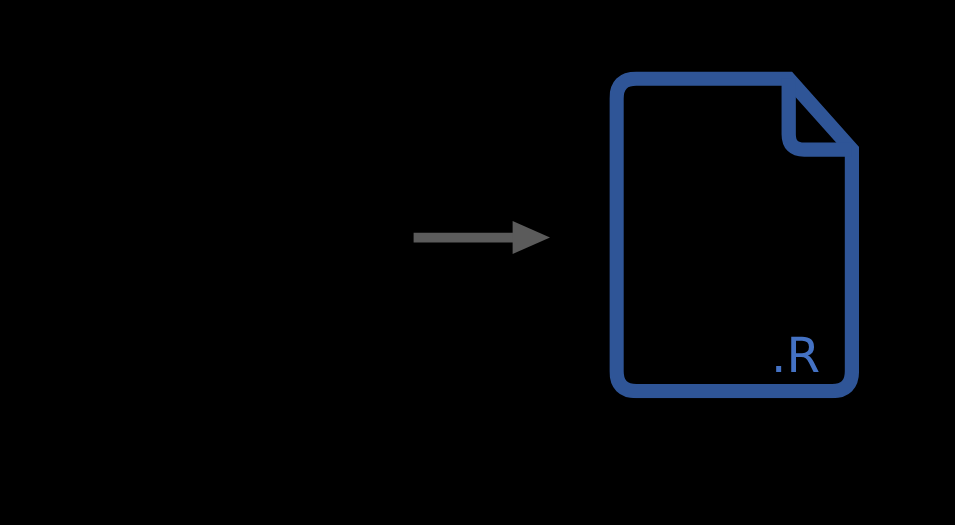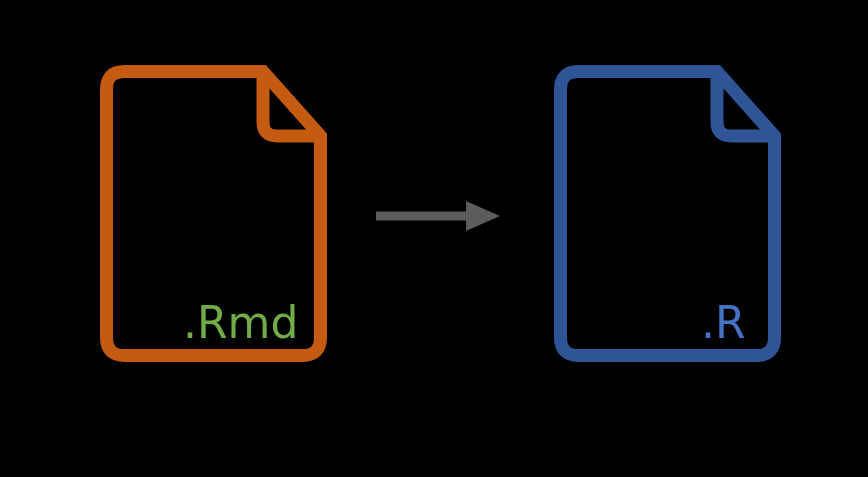--- a/index.html
+++ b/index.html
@@ -44,27 +44,20 @@
     display: block;
     width: 100%;
     height: 100%;
   }
 </style>
 </head>
 <body>
 
 <div class="canvas">
 
-  <div class="file-icon source">
-    <svg viewBox="0 0 227 297">
-      <path d="M 163 6.5 L 220.5 71 L 220.5 272.5 Q 220.5 290.5 202.5 290.5 L 24.5 290.5 Q 6.5 290.5 6.5 272.5 L 6.5 24.5 Q 6.5 6.5 24.5 6.5 L 163 6.5 Z" fill="none" stroke-width="13" stroke-linejoin="miter" stroke="#C55A11"></path>
-      <path d="M 163 6.5 L 163 57 Q 163 71 177 71 L 220.5 71" fill="none" stroke-width="13" stroke-linecap="butt" stroke="#C55A11"></path>
-      <text x="83" y="273" fill="#70AD47">.Rmd</text>
-    </svg>
-  </div>
 
   <div class="arrow">
     <svg viewBox="0 0 134 40">
       <line x1="6" y1="20" x2="98" y2="20" stroke-width="9" stroke="#5B5B5B"></line>
       <polygon points="96,5 130,20 96,35" fill="#5B5B5B"></polygon>
     </svg>
   </div>
 
   <div class="file-icon target">
     <svg viewBox="0 0 227 297">

